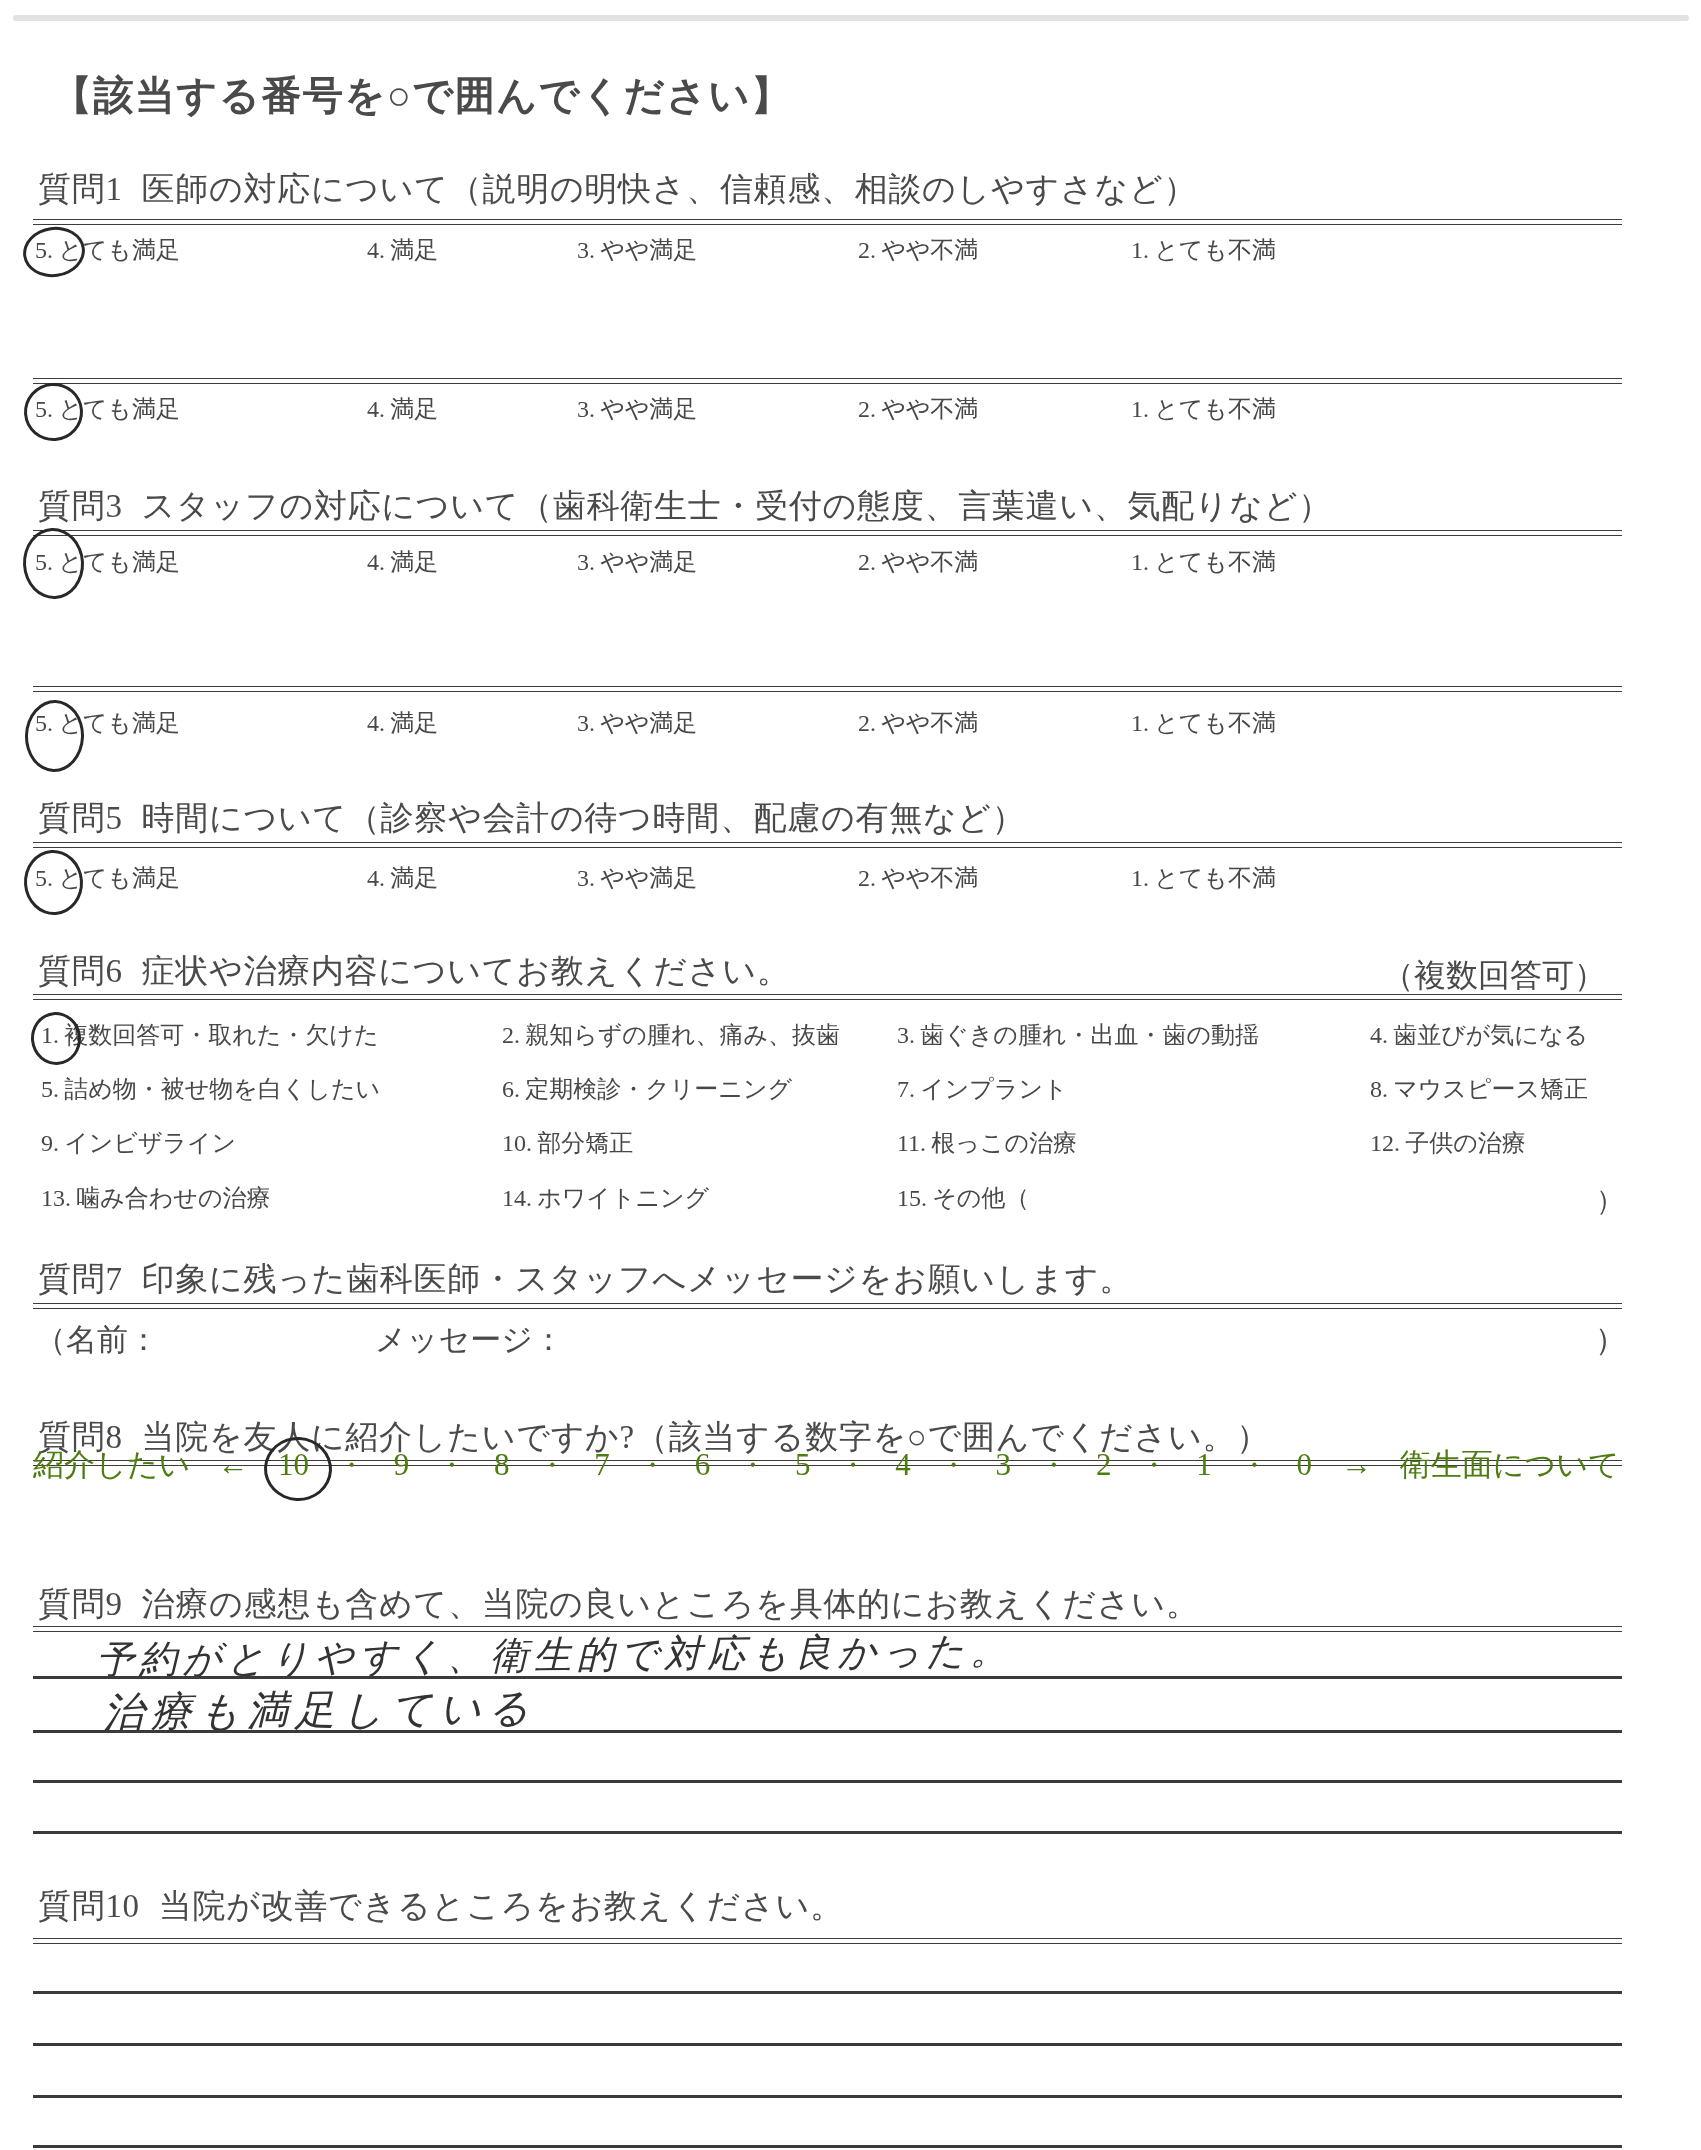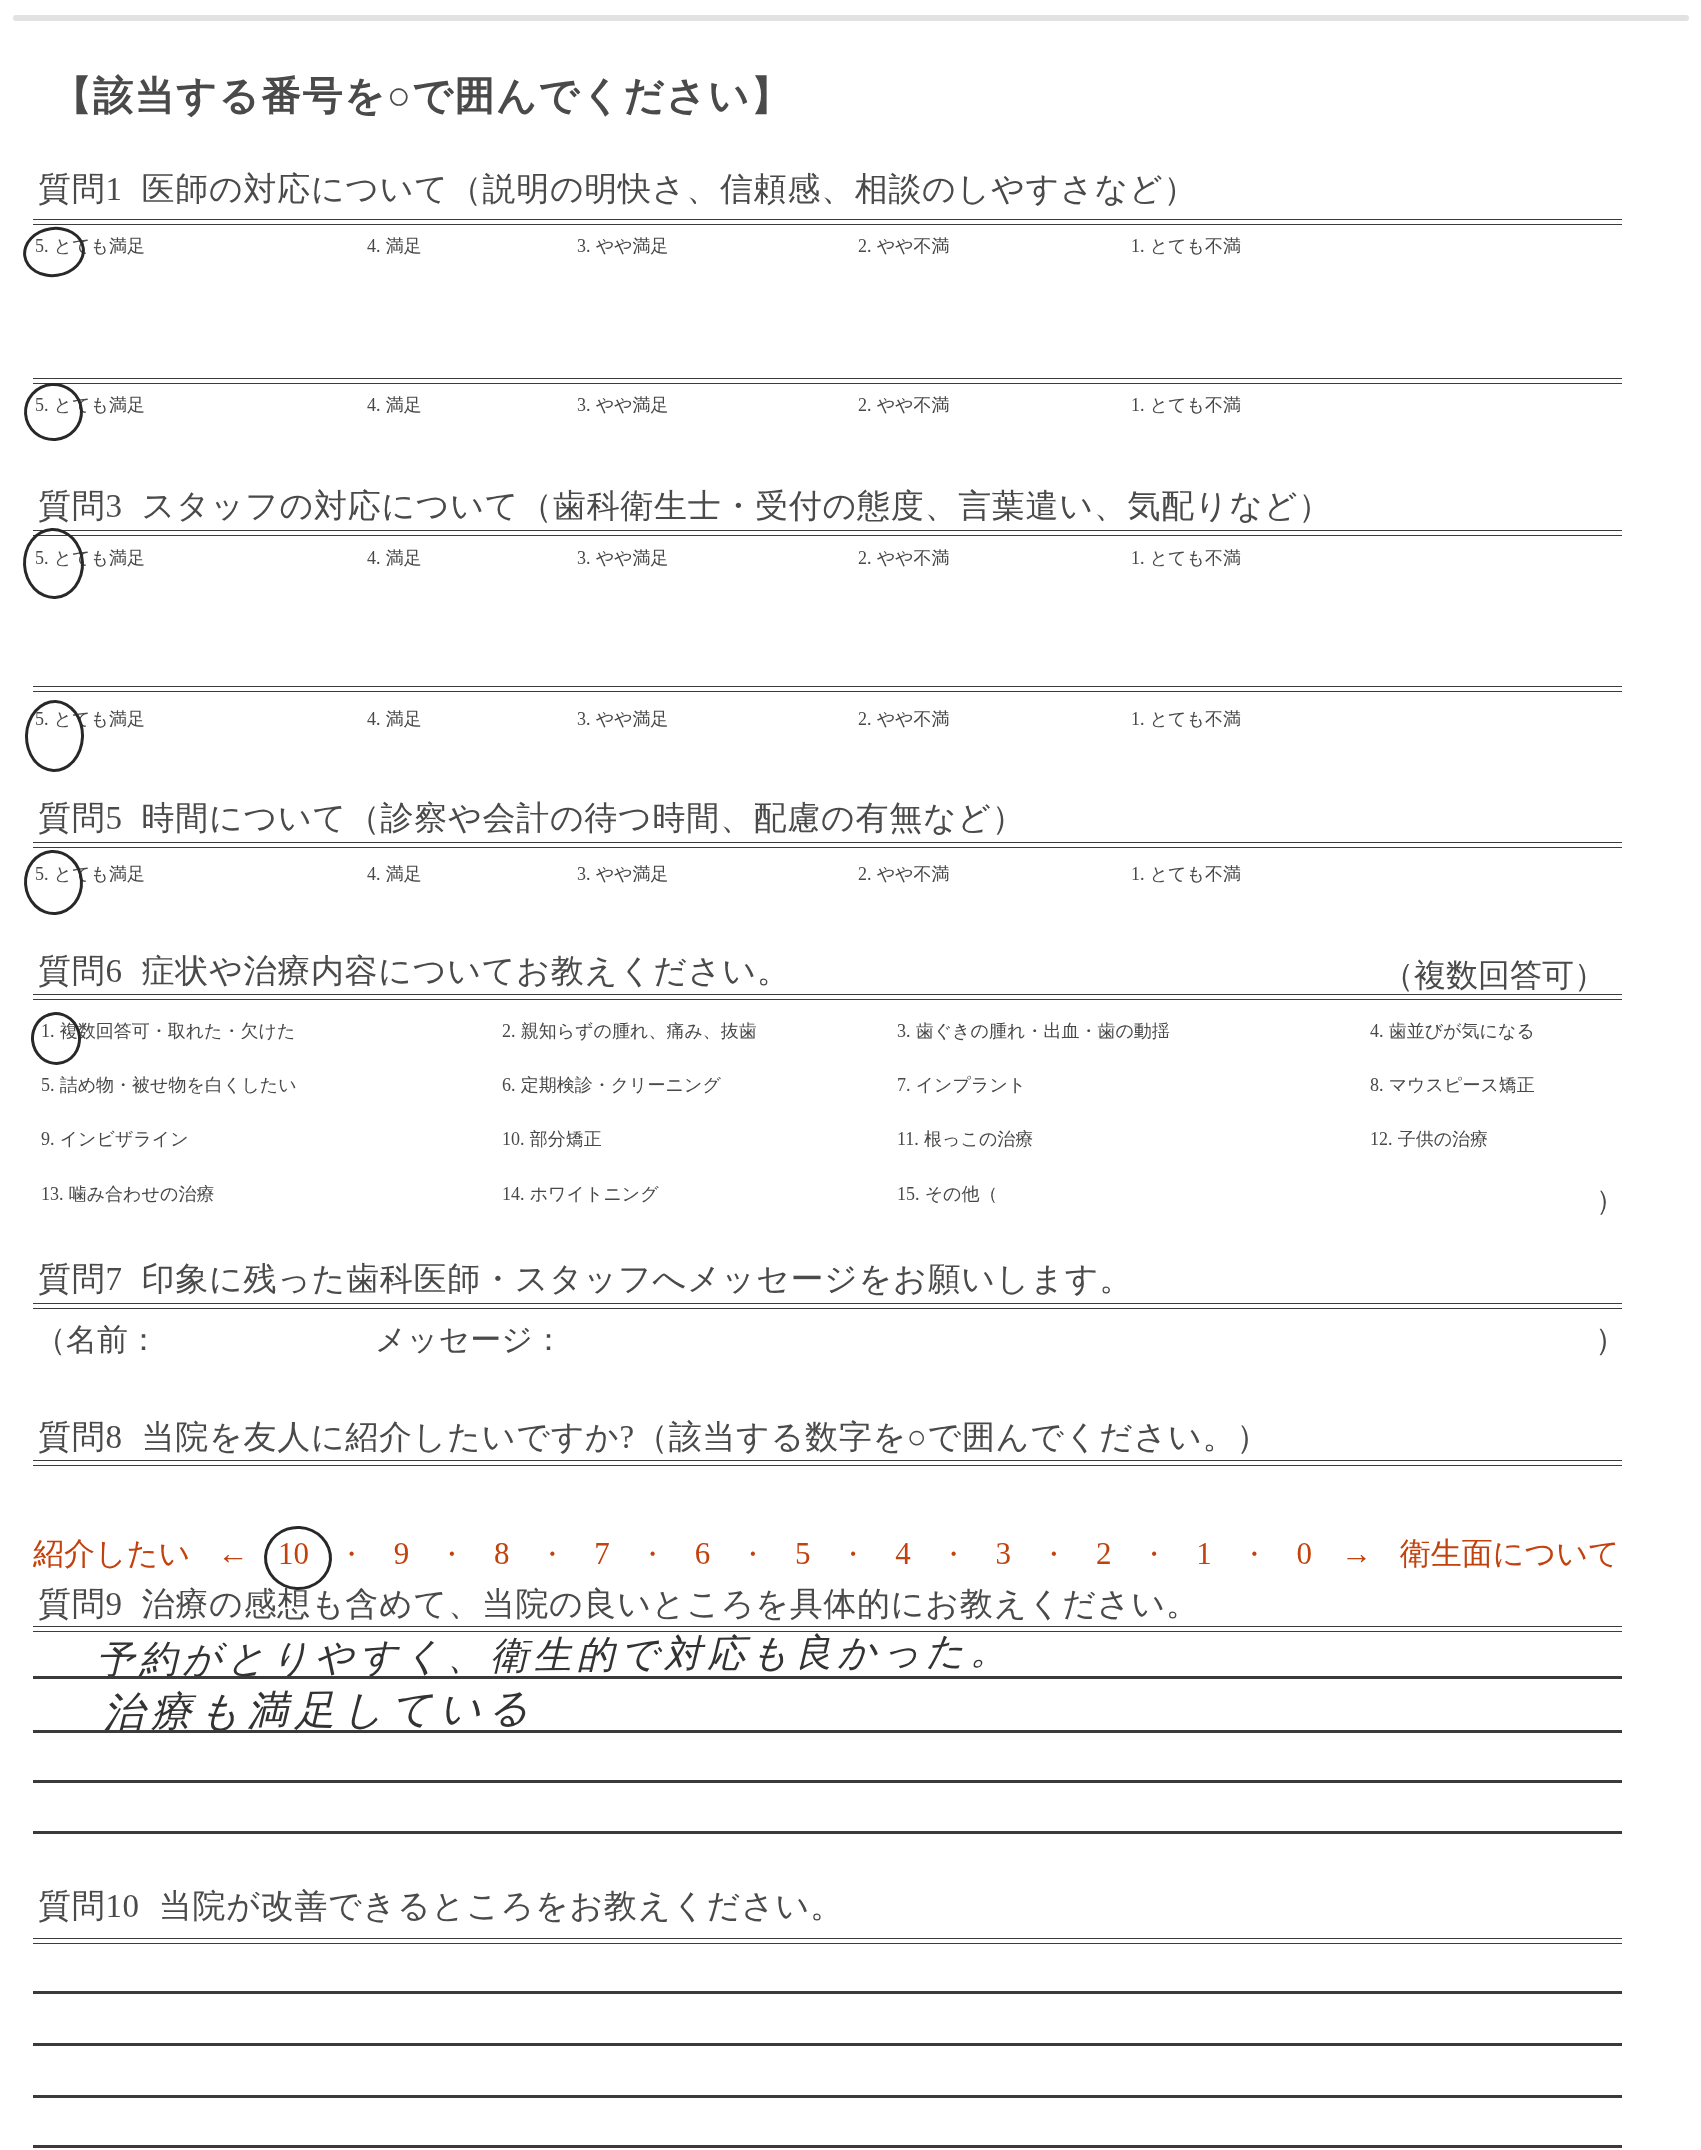--- a/index.html
+++ b/index.html
@@ -7,36 +7,36 @@
     position:relative;width:1701px;height:2151px;background:#ffffff;overflow:hidden;
     font-family:"Liberation Serif","DejaVu Serif",serif;color:#474747;
   }
   .scan-topline{position:absolute;left:13.3px;top:14.8px;width:1676px;height:6.6px;background:#e2e2e2;border-radius:3.7px;}
   .heading{position:absolute;left:52px;top:68px;font-size:40px;font-weight:600;letter-spacing:1.5px;color:#4a4a4a;white-space:nowrap;}
   .qtitle{position:absolute;left:38px;font-size:33px;letter-spacing:0.7px;color:#4a4a4a;white-space:nowrap;}
   .qtitle .qno{margin-right:19px;}
   .rule{position:absolute;left:33px;width:1589px;}
   .sep{height:3.7px;border-top:1.8px solid #3c3c3c;border-bottom:1.8px solid #3c3c3c;}
   .wline{height:0;border-top:3px solid #3a3a3a;}
-  .opt{position:absolute;font-size:18px;white-space:nowrap;color:#484848;}
+  .opt{position:absolute;font-size:24px;white-space:nowrap;color:#484848;}
   .opt .n{margin-right:5.2px;}
   .hand-circle{position:absolute;border:3px solid #282828;border-radius:50%;pointer-events:none;}
   .note{position:absolute;right:95px;top:954px;font-size:32px;color:#4a4a4a;white-space:nowrap;}
   .q6t{top:949px;}
   .q6s{top:994px;}
   .q6close{position:absolute;left:1596px;top:1182px;font-size:28px;color:#484848;}
   .q7t{top:1257px;}
   .q7s{top:1303px;}
   .q7row{position:absolute;left:0;top:1319px;width:1701px;height:40px;font-size:31px;color:#4a4a4a;}
   .q7name{position:absolute;left:35px;}
   .q7msg{position:absolute;left:375px;}
   .q7close{position:absolute;left:1595px;}
   .q8t{top:1415px;}
   .q8s{top:1460px;}
-  .nps{position:absolute;left:33px;top:1533px;width:1587px;display:flex;justify-content:space-between;align-items:center;font-size:31px;color:#c2410c;white-space:nowrap;}
+  .nps{position:absolute;left:33px;top:1444px;width:1587px;display:flex;justify-content:space-between;align-items:center;font-size:31px;color:#4d7c0f;white-space:nowrap;}
   .nps .num{position:relative;padding:0 1.5px;}
   .nps .dot{font-size:26.6px;}
   .q9t{top:1582px;}
   .q9s{top:1626px;}
   .hw{position:absolute;font-size:38px;color:#333333;font-style:italic;font-weight:500;letter-spacing:5.2px;white-space:nowrap;transform:rotate(-0.6deg);}
   .hw1{left:96px;top:1630px;}
   .hw2{left:103px;top:1683px;font-size:41px;letter-spacing:6.6px;}
   .q10t{top:1884px;}
   .q10s{top:1938px;}
 </style>

